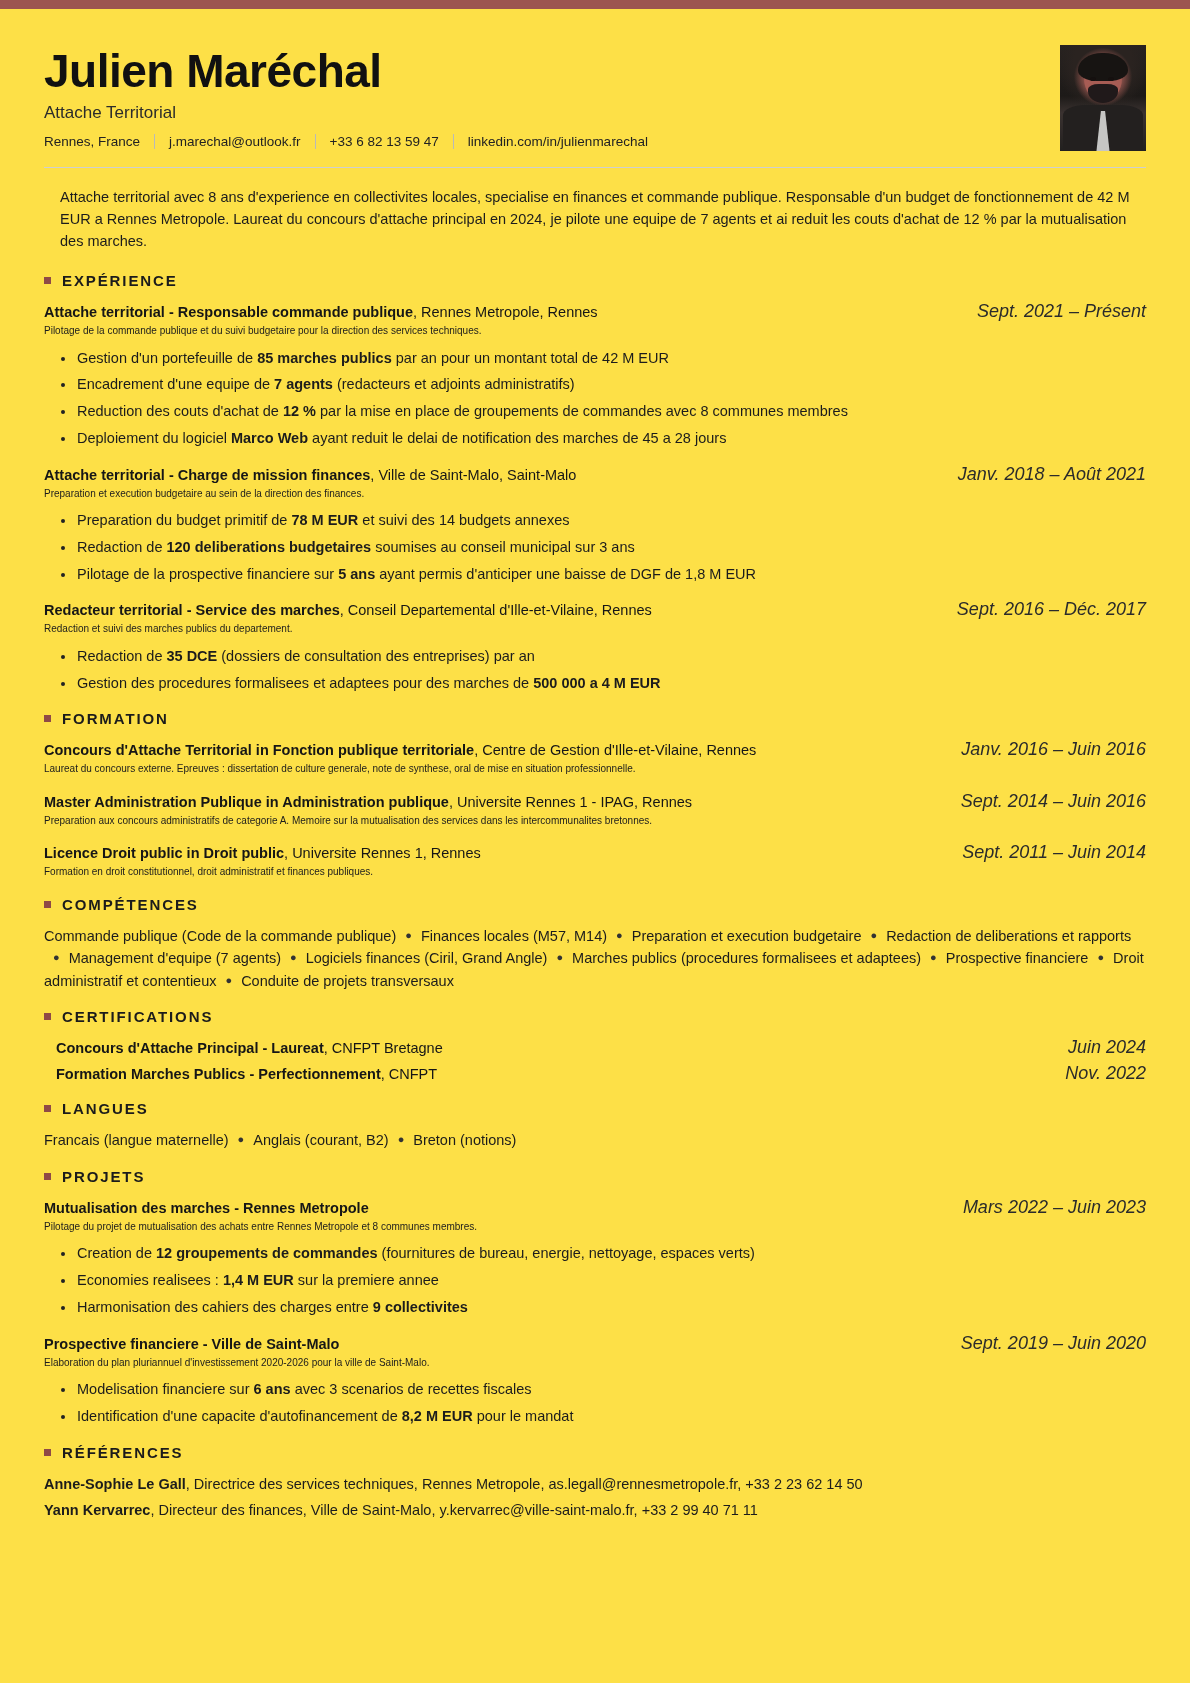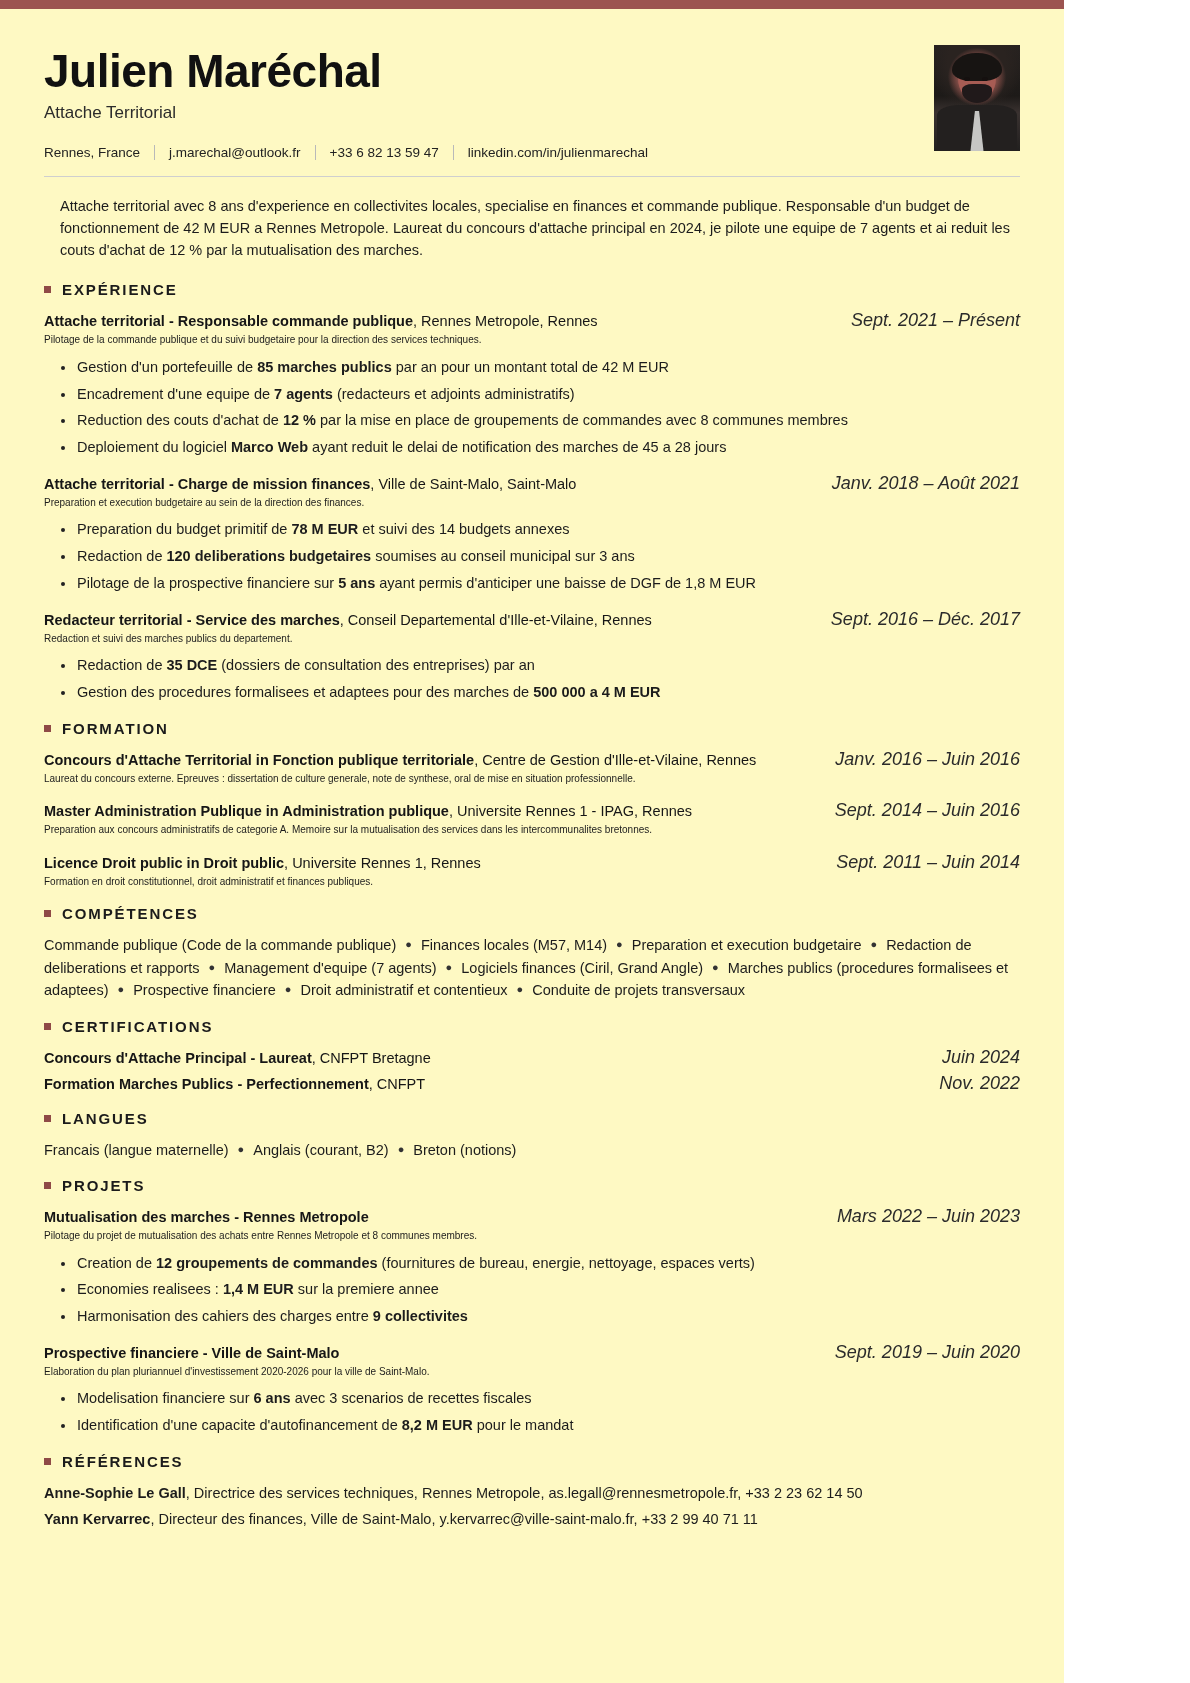--- a/index.html
+++ b/index.html
@@ -8,24 +8,24 @@
     background: #ffffff;
   }
   body {
     width: 1190px;
     font-family: "Liberation Sans", sans-serif;
     color: #1a1a1a;
     -webkit-font-smoothing: antialiased;
   }
   .page {
     position: relative;
-    width: 1064px;
+    width: 1190px;
     min-height: 1683px;
     box-sizing: border-box;
-    background: #fef9c3;
+    background: #fde047;
   }
   .top-rule {
     height: 9px;
     background: #9c5450;
     width: 100%;
   }
   .content {
     padding: 34px 44px 0 44px;
   }
 
@@ -41,21 +41,21 @@
     font-weight: 700;
     letter-spacing: -0.5px;
     line-height: 1.05;
     margin: 0 0 8px 0;
     color: #111111;
   }
   .headline {
     font-size: 17px;
     font-weight: 400;
     color: #2b2b2b;
-    margin: 0 0 22px 0;
+    margin: 0 0 11px 0;
   }
   .contact {
     font-size: 13.5px;
     color: #222222;
     display: flex;
     flex-wrap: wrap;
   }
   .contact .citem { white-space: nowrap; }
   .contact .sep {
     display: inline-block;
@@ -220,20 +220,21 @@
     top: -2px;
   }
 
   
   .flatrow {
     display: flex;
     align-items: baseline;
     justify-content: space-between;
     gap: 20px;
     margin-bottom: 5px;
+    margin-left: 12px;
   }
   .flatrow .left { font-size: 14.5px; color: #161616; }
   .flatrow .left .strong { font-weight: 700; }
   .flatrow .right {
     font-size: 18px;
     font-style: italic;
     color: #2b2b2b;
     white-space: nowrap;
   }
 

